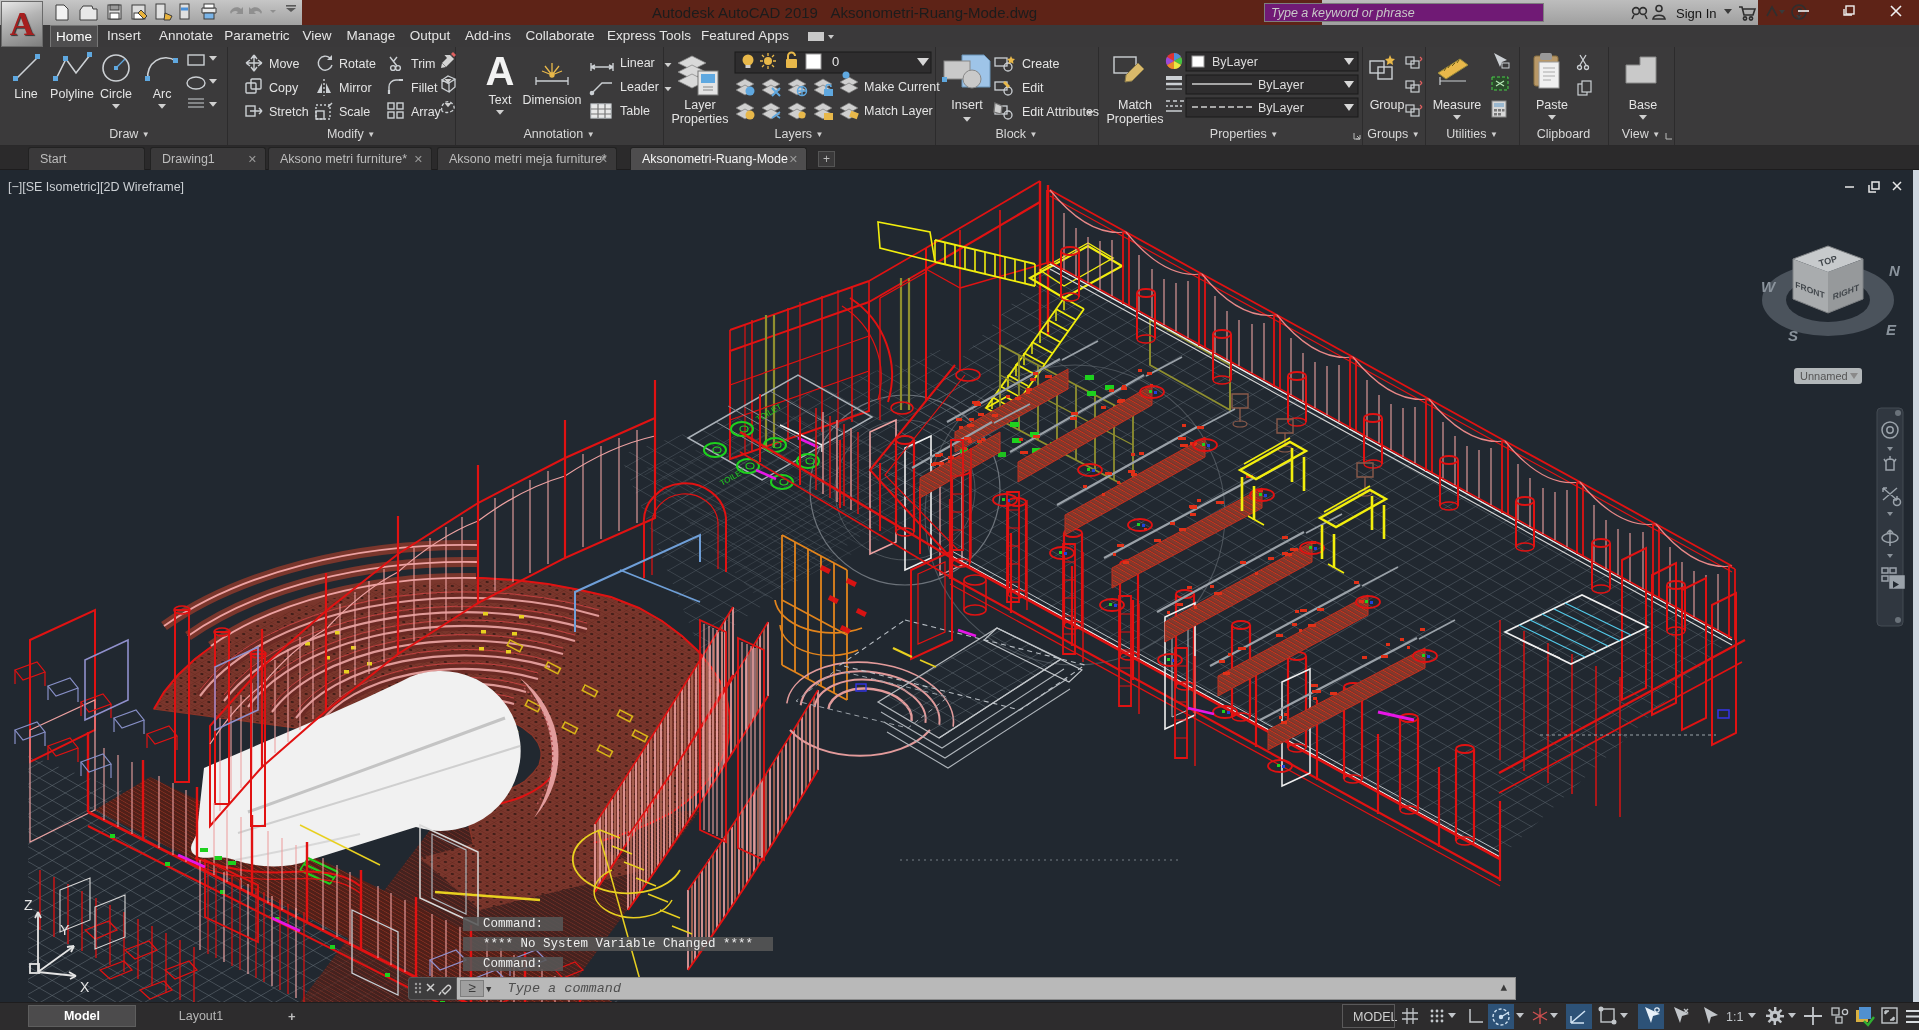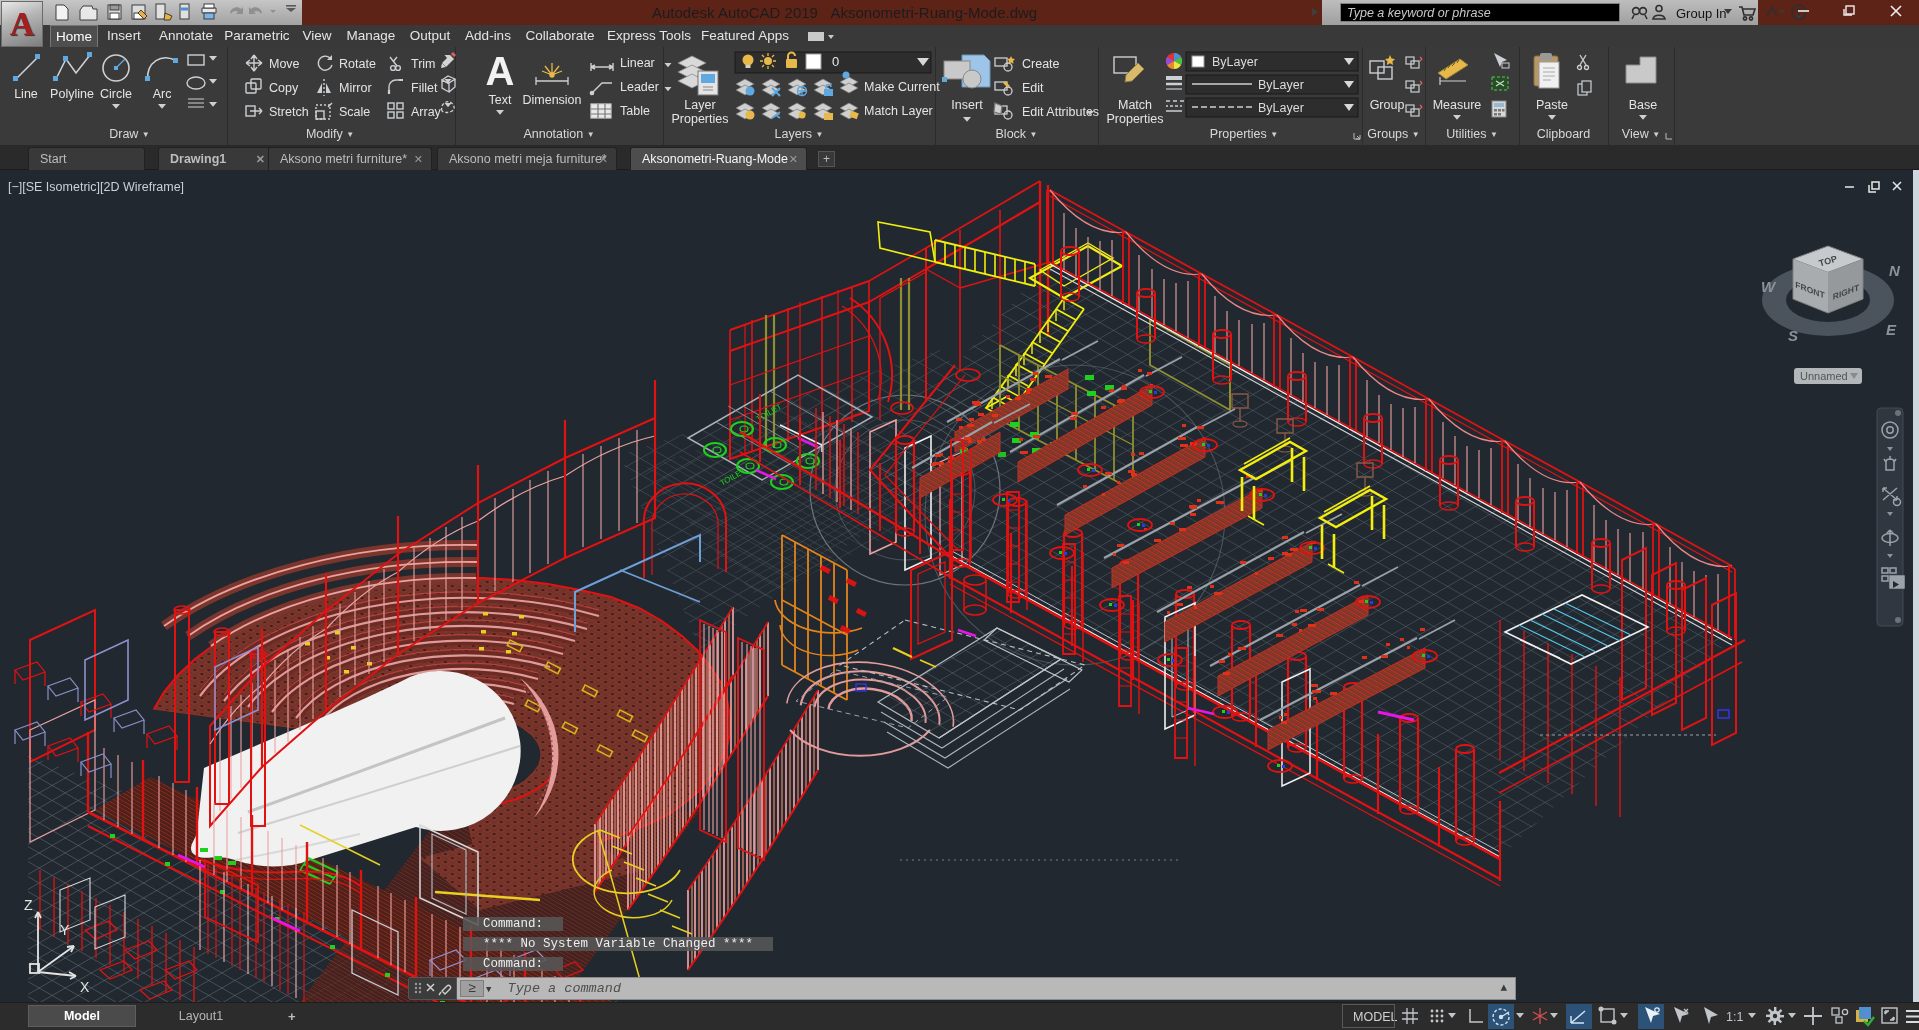--- a/index.html
+++ b/index.html
@@ -2,21 +2,21 @@
 <html><head><meta charset="utf-8"><style>
 *{margin:0;padding:0;box-sizing:border-box}
 html,body{width:1919px;height:1030px;overflow:hidden}
 body{font-family:"Liberation Sans",sans-serif;background:#212830;position:relative}
 .abs{position:absolute}
 #titlebar{left:0;top:0;width:1919px;height:25px;background:#5e2317}
 #qat{left:0;top:0;width:302px;height:25px;background:linear-gradient(#c6c6c6,#a2a2a2)}
 #alogo{left:1px;top:1px;width:42px;height:46px;background:linear-gradient(160deg,#e8e8e8 0%,#b5b5b5 40%,#7e7e7e 100%);border:1px solid #6a6a6a;z-index:9;text-align:center}
 #alogo span{font-size:34px;font-weight:bold;color:#a61f1f;font-family:"Liberation Serif",serif;line-height:44px;text-shadow:1px 1px 1px #333}
 #searcharea{left:1322px;top:0;width:436px;height:25px;background:linear-gradient(#bdbdbd,#9f9f9f)}
-#searchbox{left:1340px;top:3px;width:280px;height:19px;background:#000000;border:1px solid #7e7e7e;color:#c9c9c9;font-style:italic;font-size:12.5px;padding:2px 6px}
+#searchbox{left:1264px;top:3px;width:280px;height:19px;background:#701a75;border:1px solid #7e7e7e;color:#c9c9c9;font-style:italic;font-size:12.5px;padding:2px 6px}
 .winbtn{color:#f0f0f0;font-size:15px;top:3px}
 #menubar{left:0;top:25px;width:1919px;height:22px;background:#3a393a}
 .mtab{top:25px;height:22px;line-height:22px;color:#e4e4e4;font-size:13.5px;text-align:center}
 .mtab.active{background:#4f4e4f;border:1px solid #777;border-bottom:none;color:#fff}
 #ribbon{left:0;top:47px;width:1919px;height:99px;background:#3b3a3b;border-bottom:1px solid #2a292a}
 .psep{top:47px;height:98px;width:1px;background:#2c2b2c}
 .plabel{top:125px;height:20px;line-height:19px;color:#d8d8d8;font-size:12.5px;text-align:center}
 .plabel .ar{font-size:8px;position:relative;top:-1px;color:#cfcfcf}
 #filetabs{left:0;top:146px;width:1919px;height:24px;background:#2b2a2b;border-bottom:1px solid #1d1c1d}
 .ftab{top:147px;height:23px;line-height:22px;font-size:12.5px;color:#bdbdbd;background:#3a393a;border:1px solid #222;border-bottom:none;border-radius:3px 3px 0 0;text-align:left;padding-left:11px}
@@ -71,21 +71,21 @@
 <div id="searchbox" class="abs">Type a keyword or phrase</div>
 <svg class="abs" style="left:1630px;top:2px" width="128" height="21" viewBox="0 0 128 21">
 <g fill="none" stroke="#2f2f2f" stroke-width="1.6">
 <circle cx="6" cy="9" r="3.4"></circle>
       <circle cx="13" cy="9" r="3.4"></circle>
       <path d="M4 13l-2 4M15 13l2 4"></path>
 <circle cx="29" cy="6.5" r="3"></circle>
       <path d="M23 17c1-5 11-5 12 0z"></path>
 </g>
   </svg>
-<div class="abs " style="left:1676px;top:4px;"><span style="color:#141414;font-size:13px">Group In</span></div>
+<div class="abs " style="left:1676px;top:4px;"><span style="color:#141414;font-size:13px">Sign In</span></div>
 <svg class="abs" style="left:1723px;top:8px" width="10" height="8">
     <path d="M1 1l4 5 4-5z" fill="#3a3a3a"></path>
   </svg>
 <svg class="abs" style="left:1737px;top:2px" width="80" height="21" viewBox="0 0 80 21">
 <g fill="none" stroke="#2f2f2f" stroke-width="1.6">
 <path d="M2 5h3l2 8h9l2-6H6"></path>
       <circle cx="8" cy="16.5" r="1.6"></circle>
       <circle cx="14" cy="16.5" r="1.6"></circle>
 <path d="M30 14l5-9 5 9cz M30 14a6 6 0 0 0 10 0"></path>
       <path d="M42 8l3 4 3-4z" fill="#3a3a3a" stroke="none"></path>
@@ -125,21 +125,21 @@
 <div class="abs psep" style="left:455px"></div>
 <div class="abs psep" style="left:663px"></div>
 <div class="abs psep" style="left:935px"></div>
 <div class="abs psep" style="left:1098px"></div>
 <div class="abs psep" style="left:1362px"></div>
 <div class="abs psep" style="left:1425px"></div>
 <div class="abs psep" style="left:1519px"></div>
 <div class="abs psep" style="left:1608px"></div>
 <div class="abs psep" style="left:1674px"></div>
 <div class="abs plabel" style="left:0px;top:125px;width:227px;height:20px;padding-left:32px;">Draw <span class="ar">▼</span></div>
-<div class="abs plabel" style="left:216px;top:125px;width:228px;height:20px;">Modify <span class="ar">▼</span></div>
+<div class="abs plabel" style="left:237px;top:125px;width:228px;height:20px;">Modify <span class="ar">▼</span></div>
 <div class="abs plabel" style="left:455px;top:125px;width:208px;height:20px;">Annotation <span class="ar">▼</span></div>
 <div class="abs plabel" style="left:663px;top:125px;width:272px;height:20px;">Layers <span class="ar">▼</span></div>
 <div class="abs plabel" style="left:935px;top:125px;width:163px;height:20px;">Block <span class="ar">▼</span></div>
 <div class="abs plabel" style="left:1098px;top:125px;width:264px;height:20px;padding-left:28px;">Properties <span class="ar">▼</span></div>
 <div class="abs plabel" style="left:1362px;top:125px;width:63px;height:20px;">Groups <span class="ar">▼</span></div>
 <div class="abs plabel" style="left:1425px;top:125px;width:94px;height:20px;">Utilities <span class="ar">▼</span></div>
 <div class="abs plabel" style="left:1519px;top:125px;width:89px;height:20px;">Clipboard</div>
 <div class="abs plabel" style="left:1608px;top:125px;width:66px;height:20px;">View <span class="ar">▼</span></div>
 <div class="abs " style="left:1352px;top:128px;width:10px;height:12px;"><svg width="10" height="12">
       <path d="M2 3v6h6M5 6l3 3M8 5v4h-4" stroke="#bbb" fill="none" stroke-width="1"></path>
@@ -490,21 +490,21 @@
       <rect x="4" y="0" width="9" height="11" fill="#3b3a3b"></rect>
     </g>
     <g transform="translate(1626,8)">
       <path d="M0 10h14v-8h16v26H0z" fill="#c9c9c9" stroke="#8a8a8a"></path>
     </g>
     <text x="1643" y="62" font-size="12.5" fill="#e4e4e4" text-anchor="middle">Base</text>
     <path d="M1639 68l4 4.8 4 -4.8z" fill="#d0d0d0"></path>
   </svg>
 <div id="filetabs" class="abs"></div>
 <div class="abs ftab" style="left:28px;top:147px;width:117px;height:23px;">Start</div>
-<div class="abs ftab" style="left:158px;top:147px;width:116px;height:23px;font-weight:bold;">Drawing1<span class="x" style="position:absolute;right:8px">✕</span></div>
+<div class="abs ftab" style="left:150px;top:147px;width:116px;height:23px;">Drawing1<span class="x" style="position:absolute;right:8px">✕</span></div>
 <div class="abs ftab" style="left:268px;top:147px;width:164px;height:23px;">Aksono metri furniture*<span class="x" style="position:absolute;right:8px">✕</span></div>
 <div class="abs ftab" style="left:437px;top:147px;width:180px;height:23px;">Aksono metri meja furniture*<span class="x" style="position:absolute;right:8px">✕</span></div>
 <div class="abs ftab active" style="left:630px;top:147px;width:177px;height:23px;">Aksonometri-Ruang-Mode<span class="x" style="position:absolute;right:8px">✕</span></div>
 <div class="abs " style="left:818px;top:151px;width:17px;height:16px;">
     <div style="background:#3a393a;border:1px solid #555;width:17px;height:16px;color:#bbb;text-align:center;line-height:14px;font-size:12px">+</div>
   </div>
 <div id="canvas" class="abs">
     <svg class="abs" style="left:0;top:0" width="1919" height="832" viewBox="0 0 1919 832">
       <defs>
 <pattern id="isogrid" width="16" height="16" patternUnits="userSpaceOnUse" patternTransform="matrix(0.87,0.5,-0.87,0.5,0,0)">

